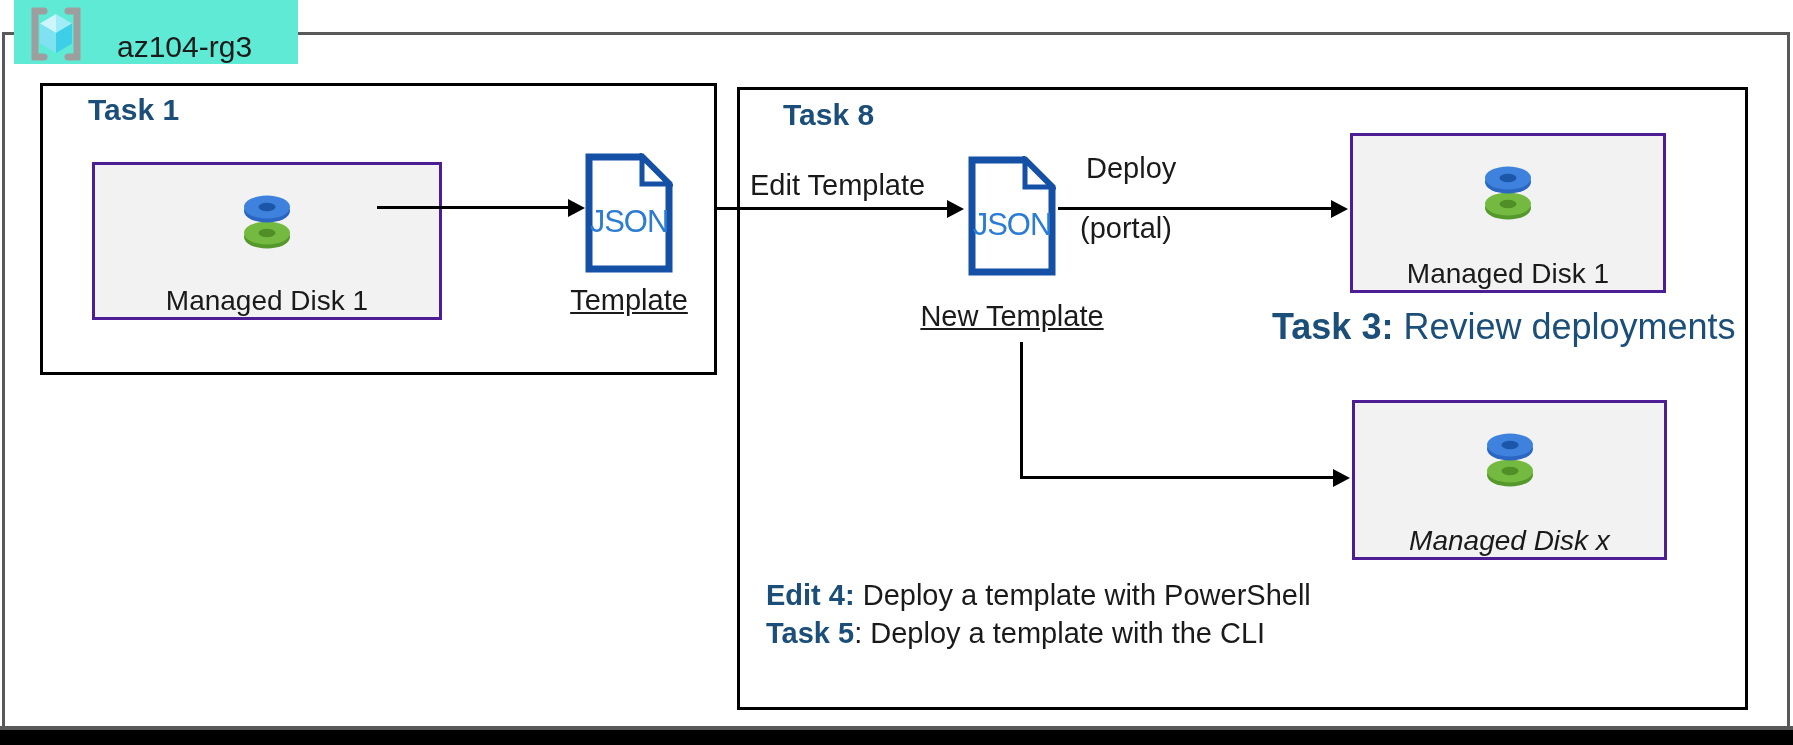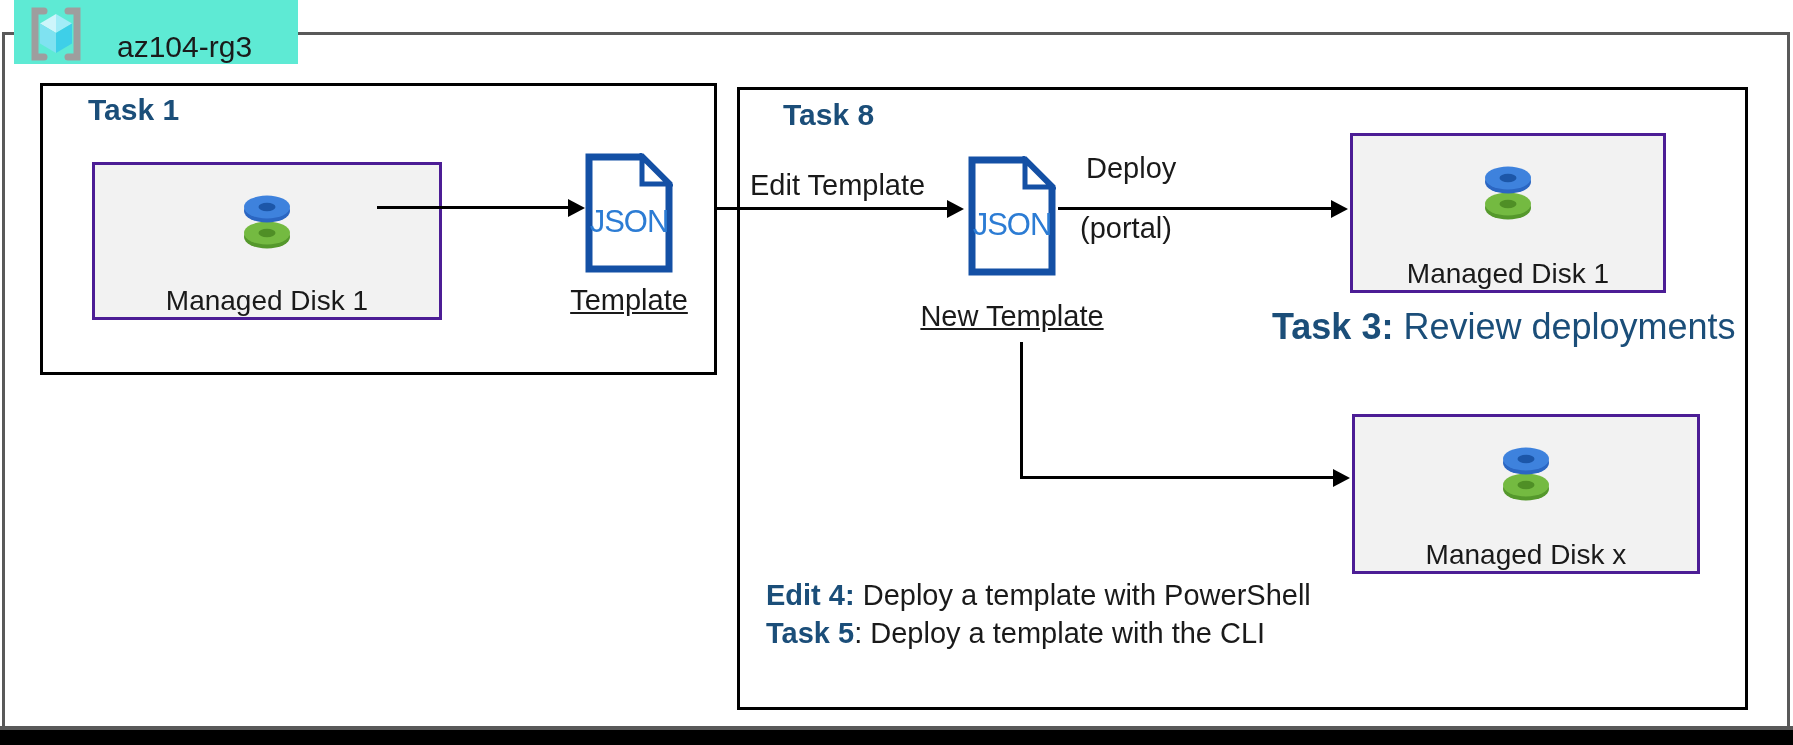--- a/index.html
+++ b/index.html
@@ -38,21 +38,21 @@
 
   
   .md-box {
     background:#f2f2f2; border:3px solid #4c1d95;
     display:flex; flex-direction:column; align-items:center;
     padding-top:26px; z-index:1;justify-content:space-between;
   }
   .md-label { font-size:28px; color:#1a1a1a; margin-top:8px; white-space:nowrap; }
   #md-task1 { left:92px;  top:162px; width:350px; height:158px; }
   #md-task2-1 { left:1350px; top:133px; width:316px; height:160px; }
-  #md-task2-x { left:1352px; top:414px; width:348px; height:160px; }
+  #md-task2-x { left:1352px; top:400px; width:315px; height:160px;font-style:italic; }
 
   
   .json-icon { z-index:2; }
   #json-icon-1 { left:585px; top:153px; }
   #json-icon-2 { left:968px; top:156px; }
   .caption { font-size:29px; color:#1a1a1a; text-align:center; white-space:nowrap;text-decoration:underline; }
   #template-caption { left:543px; top:284px; width:172px; }
   #new-template-caption { left:900px; top:300px; width:224px; }
 
   

